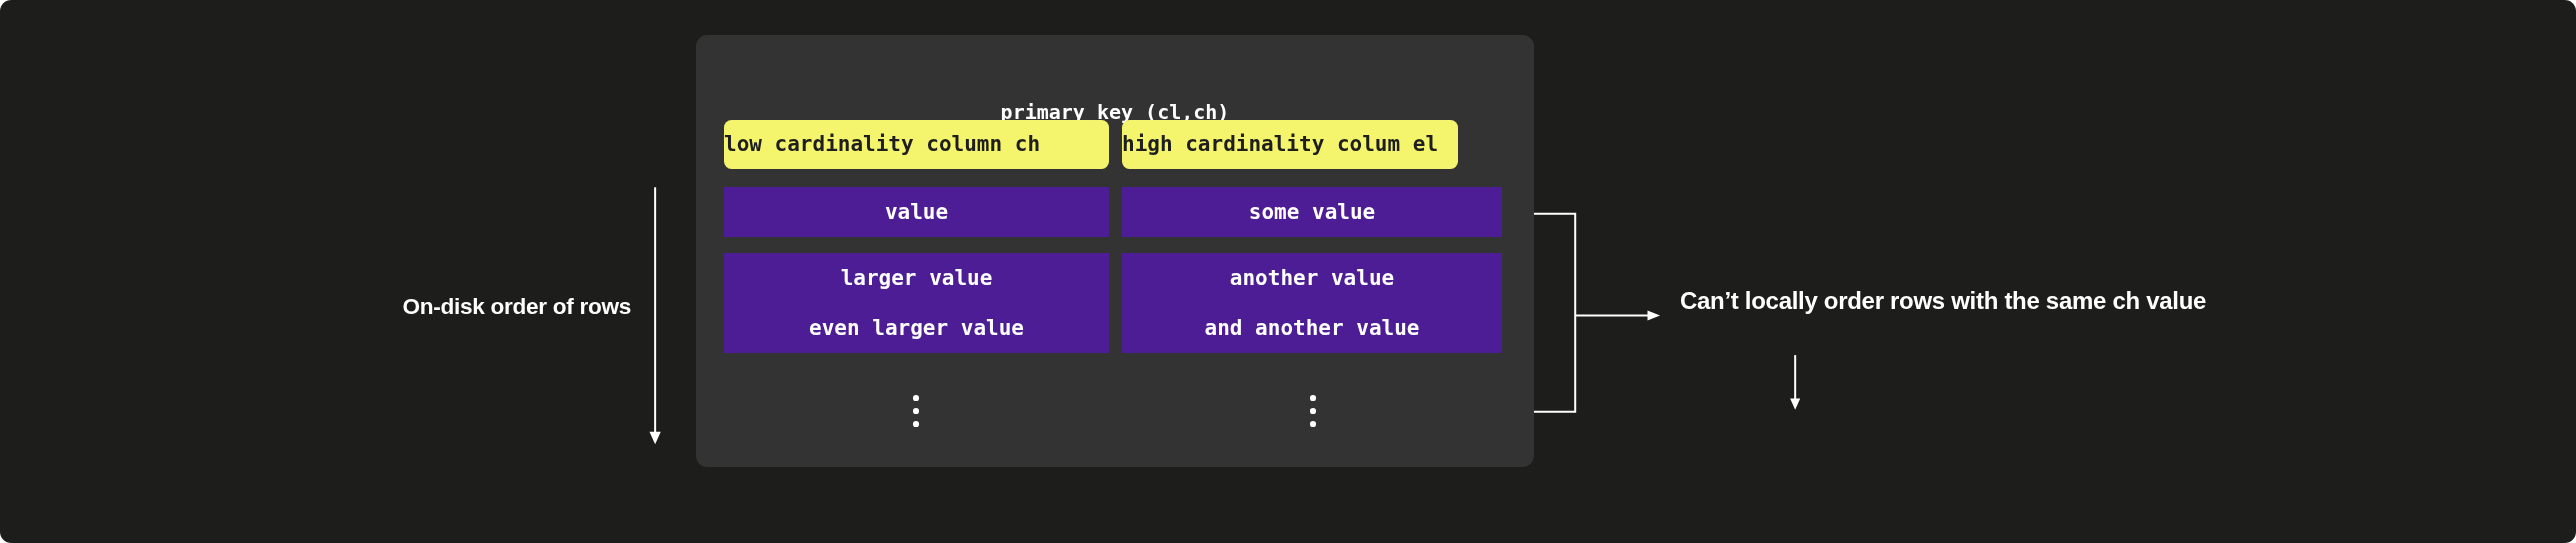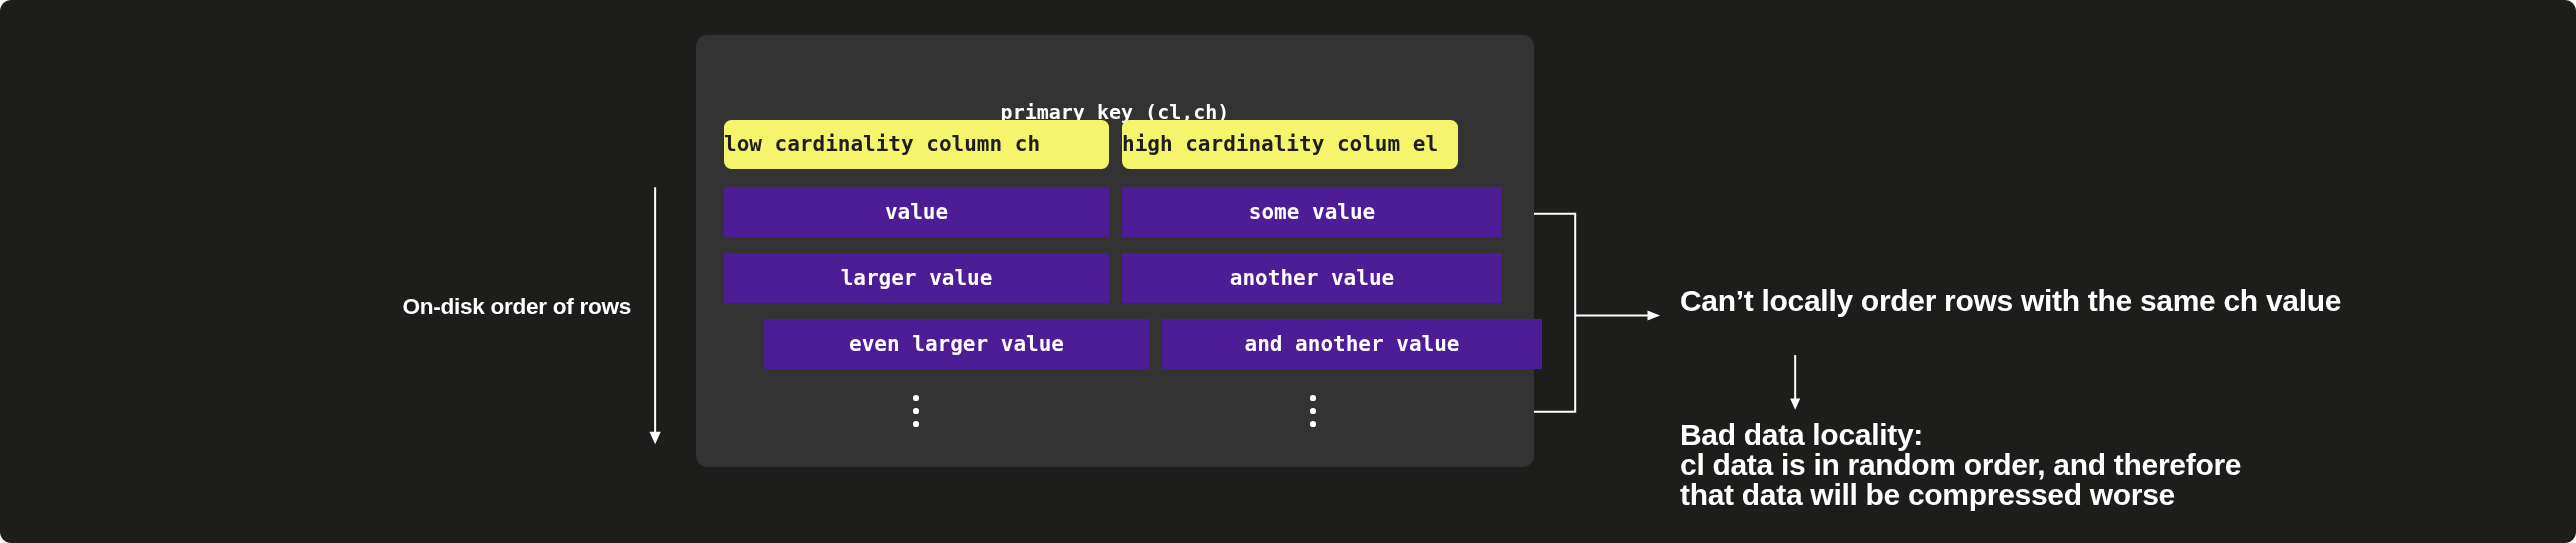--- a/index.html
+++ b/index.html
@@ -89,21 +89,21 @@
     line-height: 50px;
     background: #4c1d95;
     color: #ffffff;
     font-size: 21px;
     text-align: center;
   }
   .cell.col1 { left: 28px;  width: 385px; }
   .cell.col2 { left: 426px; width: 380px; }
   .cell.r1 { top: 152px; }
   .cell.r2 { top: 218px; }
-  .cell.r3 { top: 284px; margin-left: 40px; }
+  .cell.r3 { top: 268px; }
   .dots {
     position: absolute;
     top: 360px;
     width: 6.3px;
     display: flex;
     flex-direction: column;
     align-items: center;
     gap: 7.5px;
   }
   .dots i {
@@ -113,21 +113,21 @@
     border-radius: 50%;
     background: #ffffff;
   }
   .dots.dots1 { left: 217px; }
   .dots.dots2 { left: 614px; }
   
   .note {
     position: absolute;
     left: 1680px;
     color: #ffffff;
-    font-size: 30px;
+    font-size: 24px;
     line-height: 29.5px;
     font-weight: bold;
     letter-spacing: -0.3px;
     white-space: nowrap;
   }
   .note.note1 { top: 286px; }
   .note.note2 { top: 420px; line-height: 30px; }
 </style>
 </head>
 <body>
@@ -176,20 +176,15 @@
         <i></i>
         <i></i>
         <i></i>
       </div>
   </div>
 
   <div class="note note1">
     <div>Can’t locally order rows with the same ch value</div>
   </div>
 
-  <div class="note note2">
-    <div>Bad data locality:</div>
-    <div>cl data is in random order, and therefore</div>
-    <div>that data will be compressed worse</div>
-  </div>
 
 </div>
 
 
 </body></html>

